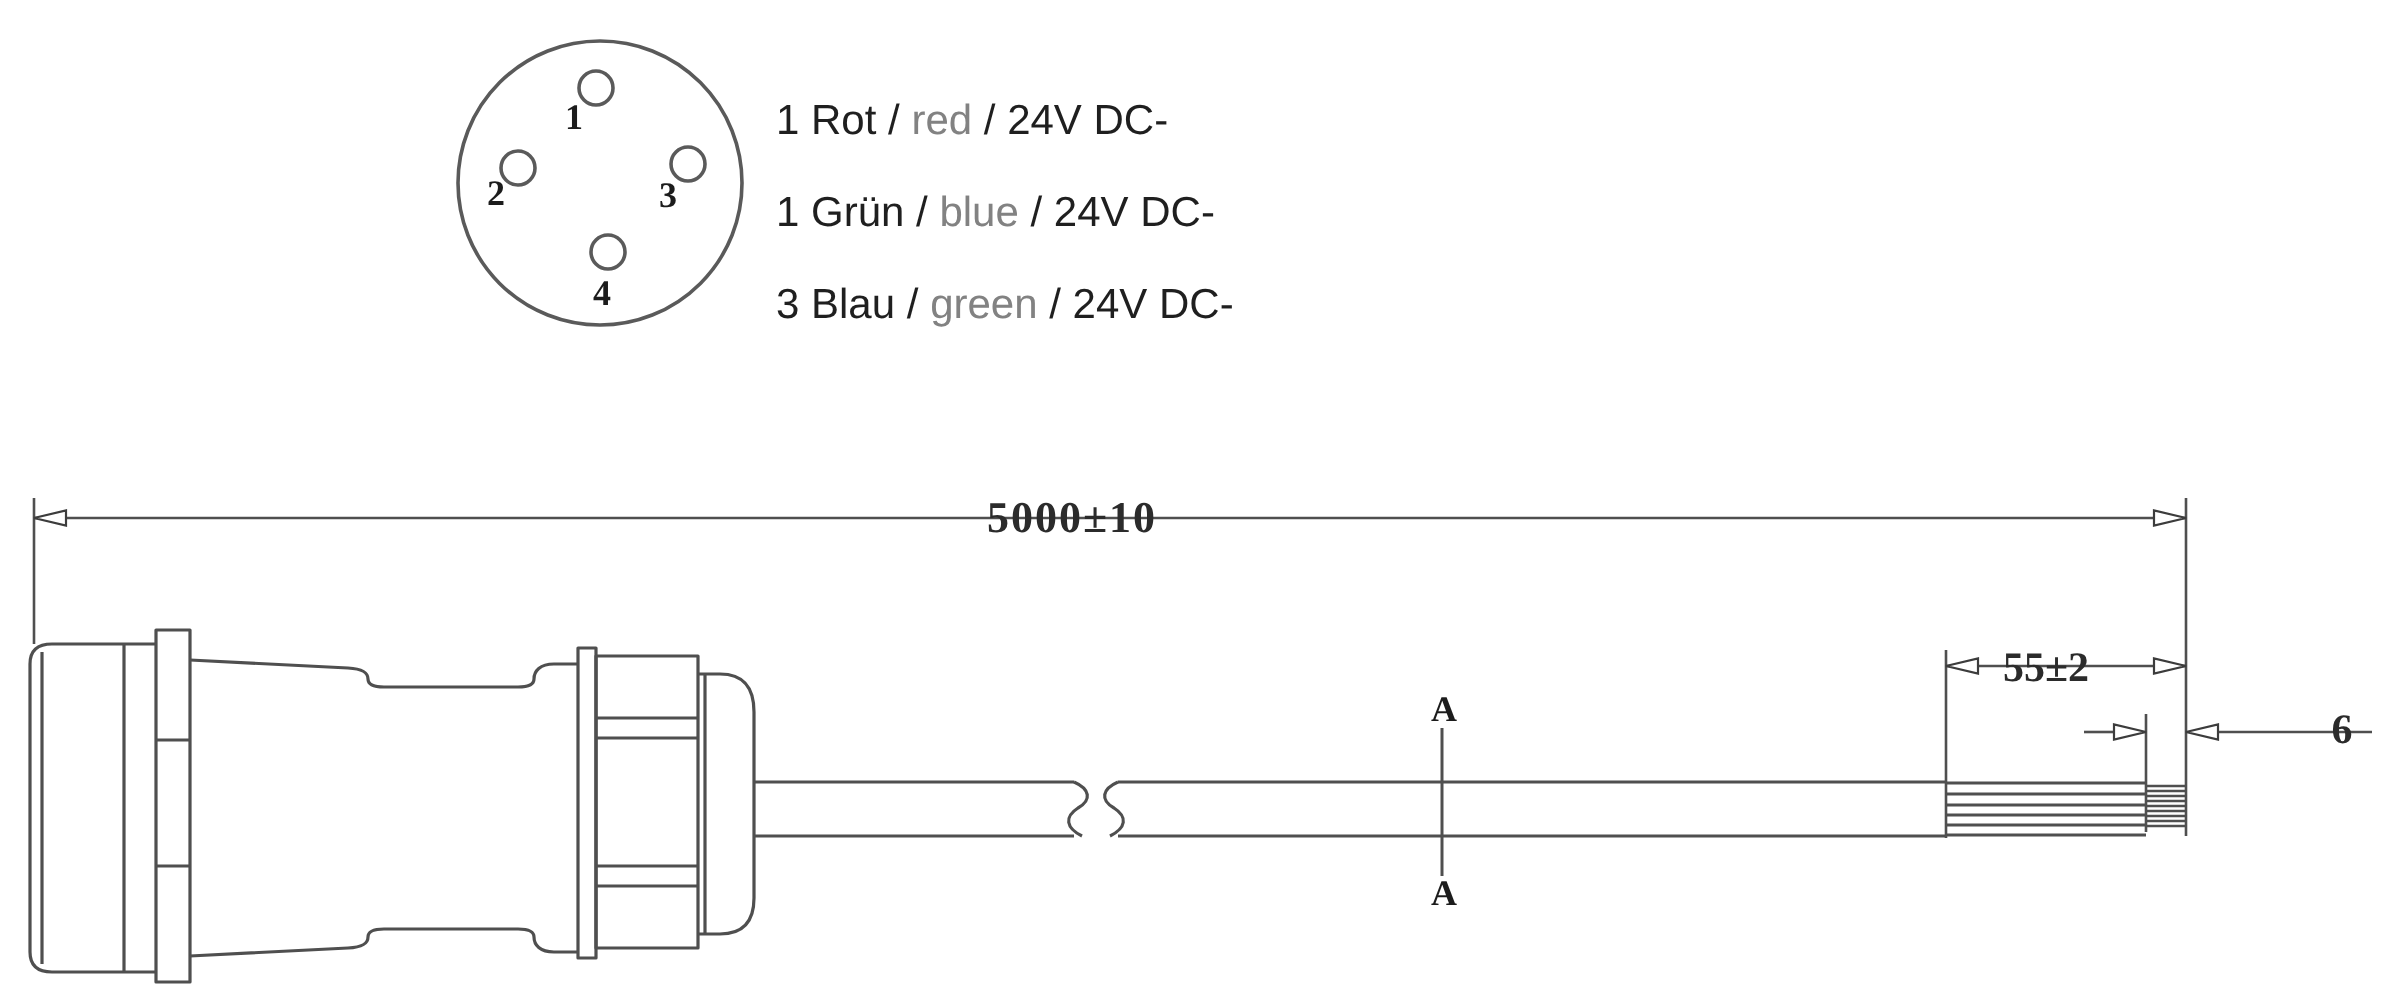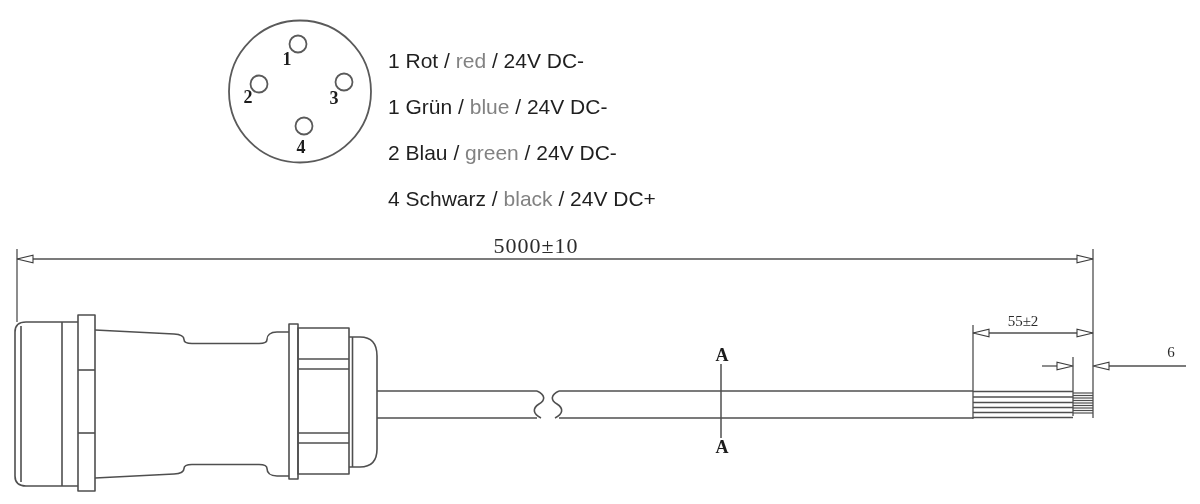--- a/index.html
+++ b/index.html
@@ -7,26 +7,27 @@
     position:relative;
     width:1200px;height:504px;
     background:#ffffff;
     overflow:hidden;
     font-family:"Liberation Sans", sans-serif;
   }
   #drawing-svg{position:absolute;left:0;top:0;}
   .txt{position:absolute;transform:translate(-50%,-50%);white-space:pre;}
   .dim-label{
     font-family:"Liberation Serif", serif;
-    font-weight:normal;
+    font-weight:bold;
     font-size:22px;
     color:#2b2b2b;
     letter-spacing:1px;
+    margin-top:13px;
   }
-  .dim-label.small{font-size:15px;letter-spacing:0;}
+  .dim-label.small{font-size:21px;letter-spacing:0;}
   .section-label{
     font-family:"Liberation Serif", serif;
     font-weight:bold;
     font-size:18px;
     color:#1c1c1c;
   }
   .pin-label{
     font-family:"Liberation Serif", serif;
     font-weight:bold;
     font-size:18px;
@@ -137,22 +138,21 @@
   </svg>
 
   <div class="txt pin-label" style="left:287px;top:59px;">1</div>
   <div class="txt pin-label" style="left:248px;top:97px;">2</div>
   <div class="txt pin-label" style="left:334px;top:98px;">3</div>
   <div class="txt pin-label" style="left:301px;top:147px;">4</div>
 
   <div id="legend">
     <div class="legend-line"><span>1 Rot / </span><span class="en-color">red</span><span> / 24V DC-</span></div>
     <div class="legend-line"><span>1 Grün / </span><span class="en-color">blue</span><span> / 24V DC-</span></div>
-    <div class="legend-line"><span>2 Blau / </span><span class="en-color">green</span><span> / 24V DC-</span></div>
-    <div class="legend-line"><span>4 Schwarz / </span><span class="en-color">black</span><span> / 24V DC+</span></div>
+    <div class="legend-line"><span>3 Blau / </span><span class="en-color">green</span><span> / 24V DC-</span></div>
   </div>
 
   <div class="txt dim-label" style="left:536px;top:246px;">5000±10</div>
   <div class="txt dim-label small" style="left:1023px;top:321px;">55±2</div>
   <div class="txt dim-label small" style="left:1171px;top:352px;">6</div>
 
   <div class="txt section-label" style="left:722px;top:355px;">A</div>
   <div class="txt section-label" style="left:722px;top:447px;">A</div>
 
 </div>

